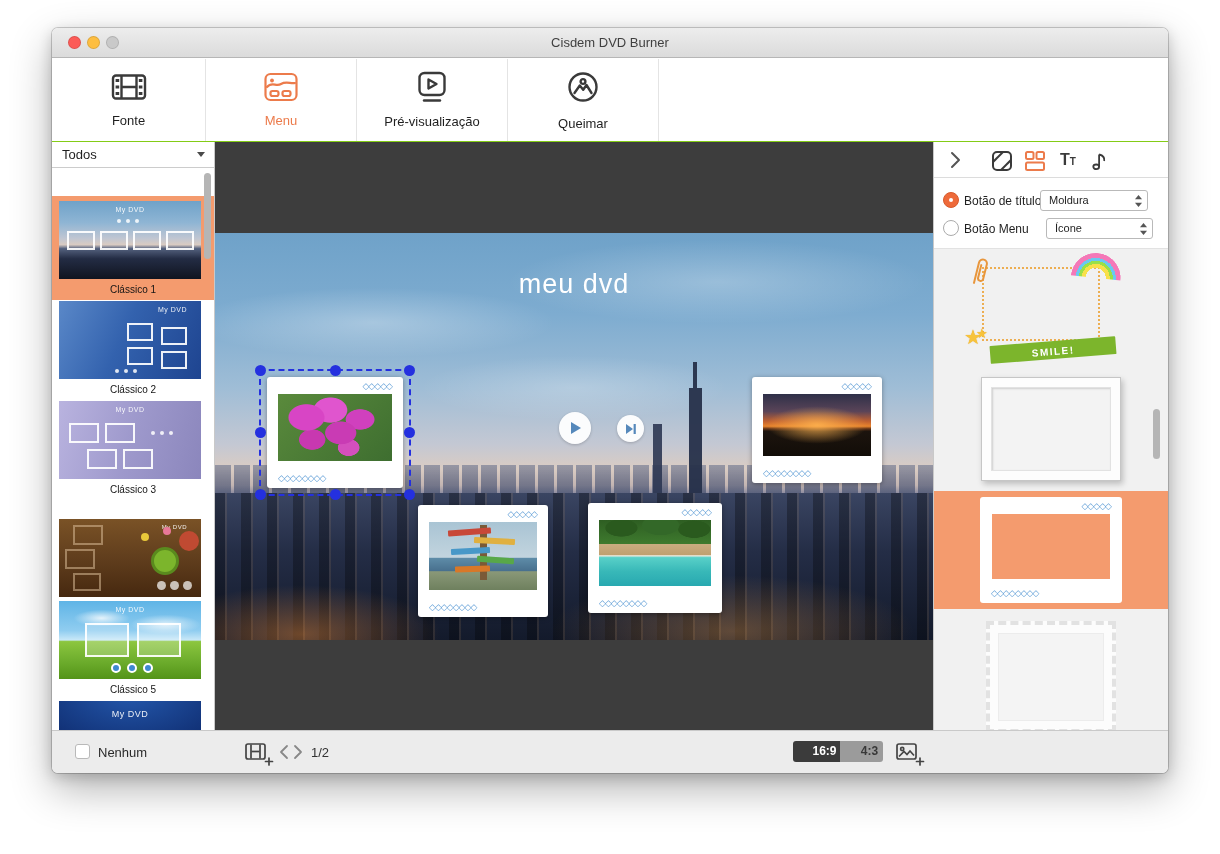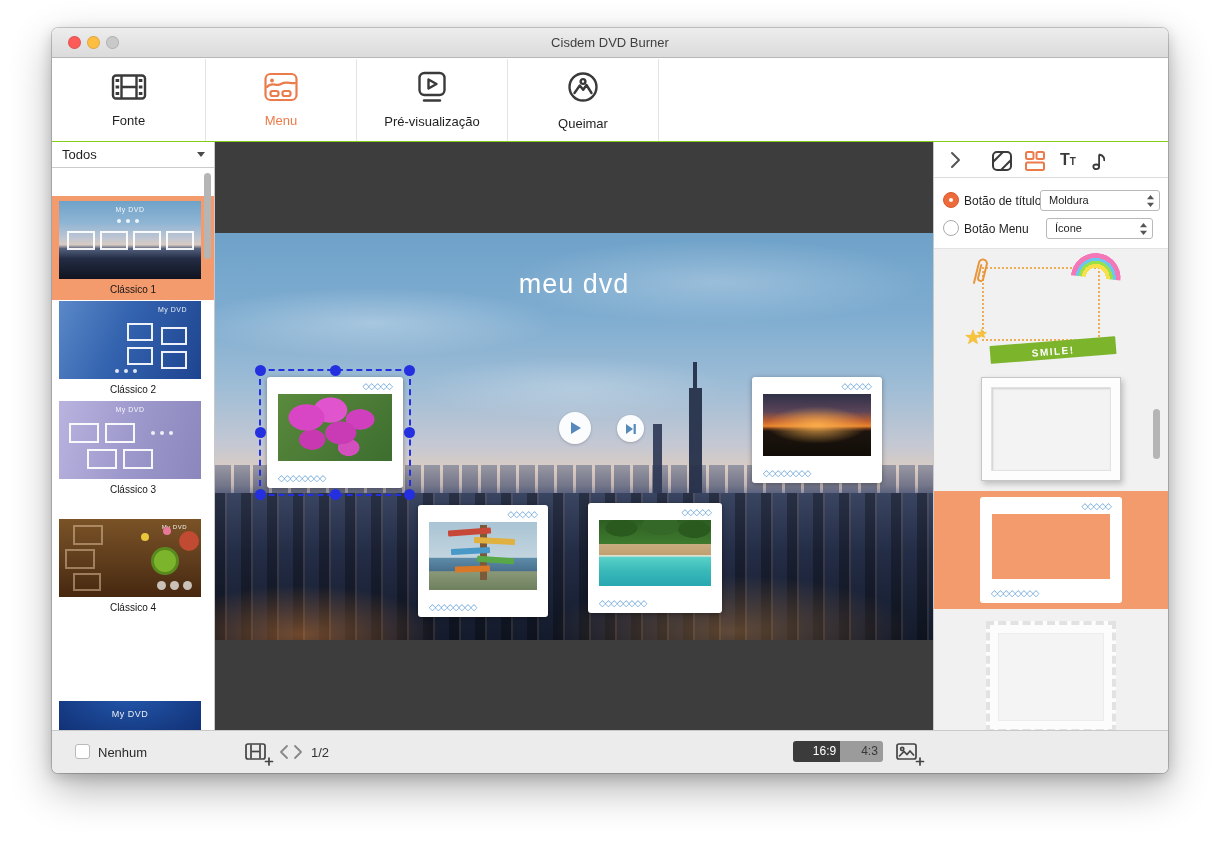--- a/index.html
+++ b/index.html
@@ -140,21 +140,21 @@
   .tt-glyph { font-size:16px; font-weight:bold; color:#3A3A3A; line-height:16px; }
   .tt-glyph small { font-size:10px; font-weight:bold; }
   .rp-row { position:absolute; left:0; right:0; height:24px;text-decoration:underline; }
   .row1 { top:47px; } .row2 { top:75px; }
   .radio { position:absolute; left:9px; top:3px; width:16px; height:16px; border-radius:50%; }
   .radio.on { background:#EE6A3A; border:1px solid #D85A2C; }
   .radio.on::after { content:""; position:absolute; left:5px; top:5px; width:4px; height:4px; border-radius:50%; background:#fff; }
   .radio.off { background:#fff; border:1px solid #ABABAB; }
   .radio-label { position:absolute; left:30px; top:5px; font-size:12px; color:#1F1F1F; white-space:nowrap; }
   .dropdown { position:absolute; top:1px; height:21px; background:#fff; border:1px solid #B9B9B9; border-radius:3px; }
-  .dd1 { left:106px; width:120px; }
+  .dd1 { left:106px; width:108px; }
   .dd2 { left:112px; width:107px; }
   .dd-text { position:absolute; left:8px; top:3px; font-size:11px; color:#1F1F1F; }
   .dd-step { position:absolute; right:4px; top:3px; }
 
   .rp-list { position:absolute; top:106px; left:0; right:0; bottom:0; background:#F1F1F1; overflow:hidden;
     border-top:1px solid #E2E2E2; }
   .rp-item { position:absolute; left:0; width:100%; }
 
   
   .smile-wrap { top:6px; height:112px; }
@@ -197,21 +197,21 @@
   .bottombar { position:absolute; left:0; right:0; top:702px; height:43px; background:#ECECEC;
     border-top:1px solid #C9C9C9; }
   .checkbox { position:absolute; left:23px; top:13px; width:15px; height:15px; background:#fff;
     border:1px solid #B9B9B9; border-radius:3px; }
   .none-label { position:absolute; left:46px; top:14px; font-size:13px; color:#2A2A2A; }
   .bb-icon { position:absolute; }
   .i-filmadd { left:192px; top:10px; }
   .i-prev { left:226px; top:13px; } .i-next { left:241px; top:13px; }
   .page-ind { position:absolute; left:259px; top:14px; font-size:13px; color:#333; }
   .segment { position:absolute; left:741px; top:10px; height:21px; display:flex; border-radius:3px; overflow:hidden; }
-  .seg { font-size:12px; font-weight:normal; text-align:center; line-height:21px;padding-left:16px; }
+  .seg { font-size:12px; font-weight:bold; text-align:center; line-height:21px;padding-left:16px; }
   .seg-on { width:47px; background:#3B3B3B; color:#fff; }
   .seg-off { width:43px; background:#9B9B9B; color:#383838; }
   .i-imgadd { left:843px; top:10px; }
 </style>
 </head>
 <body>
 
 <div class="stage">
   <div class="window">
 
@@ -355,20 +355,32 @@
               <div class="circ" style="left:120px;top:12px;width:20px;height:20px;background:#C04A32;"></div>
               <div class="circ" style="left:82px;top:14px;width:8px;height:8px;background:#E8C83A;"></div>
               <div class="circ" style="left:104px;top:8px;width:8px;height:8px;background:#E87898;"></div>
               <div class="circ" style="left:98px;top:62px;width:9px;height:9px;background:rgba(255,255,255,.7);"></div>
               <div class="circ" style="left:111px;top:62px;width:9px;height:9px;background:rgba(255,255,255,.7);"></div>
               <div class="circ" style="left:124px;top:62px;width:9px;height:9px;background:rgba(255,255,255,.7);"></div>
             </div>
             <div class="tpl-name">Clássico 4</div>
           </div>
 
+          <div class="tpl-item" style="top:433px;">
+
+            <div class="tpl-thumb mini-grass">
+              <div class="ov-title">My DVD</div>
+              <div class="mb" style="left:26px;top:22px;width:44px;height:34px;background:rgba(255,255,255,.22);"></div>
+              <div class="mb" style="left:78px;top:22px;width:44px;height:34px;background:rgba(255,255,255,.22);"></div>
+              <div class="circ" style="left:52px;top:62px;width:10px;height:10px;background:#3E88D0;border:2px solid #fff;"></div>
+              <div class="circ" style="left:68px;top:62px;width:10px;height:10px;background:#3E88D0;border:2px solid #fff;"></div>
+              <div class="circ" style="left:84px;top:62px;width:10px;height:10px;background:#3E88D0;border:2px solid #fff;"></div>
+            </div>
+            <div class="tpl-name">Clássico 5</div>
+          </div>
 
           <div class="tpl-item" style="top:533px;">
 
             <div class="tpl-thumb mini-navy" style="height:78px;">
               <div class="ov-title">My DVD</div>
 
             </div>
           </div>
         </div>
         <div class="sb sb-left"></div>

